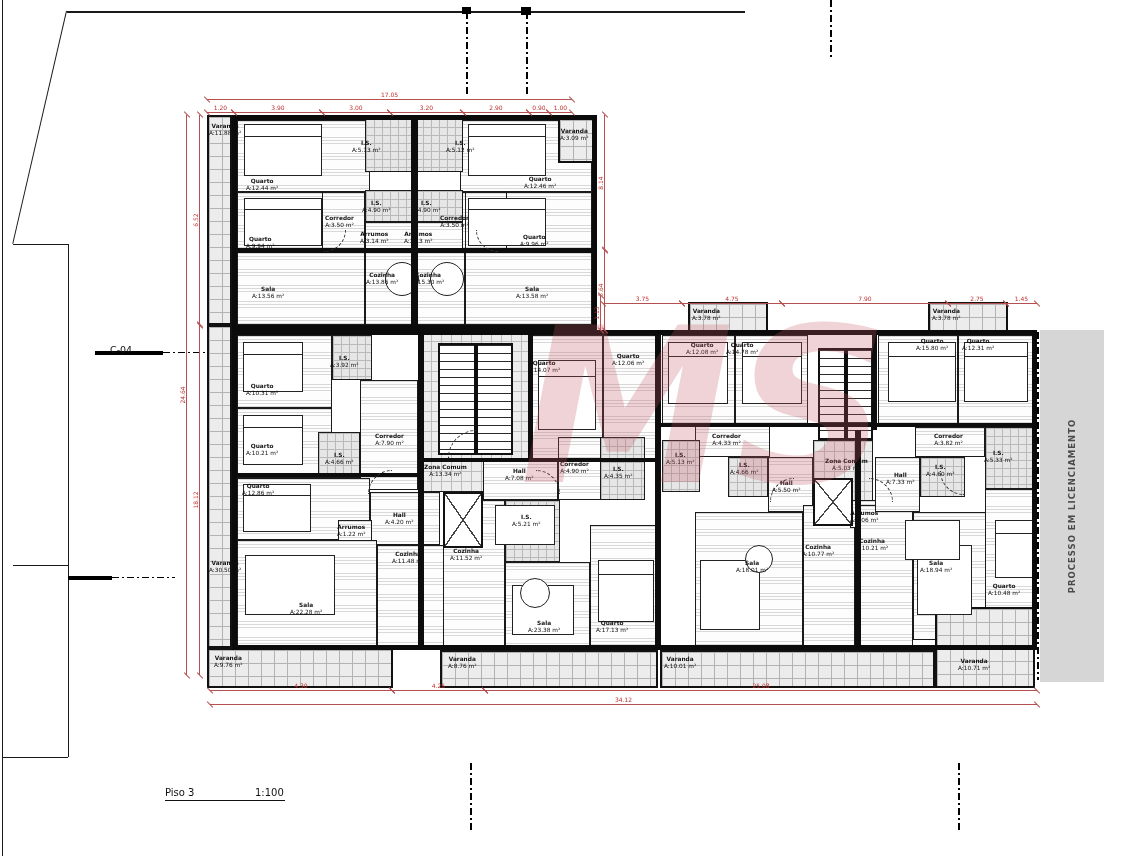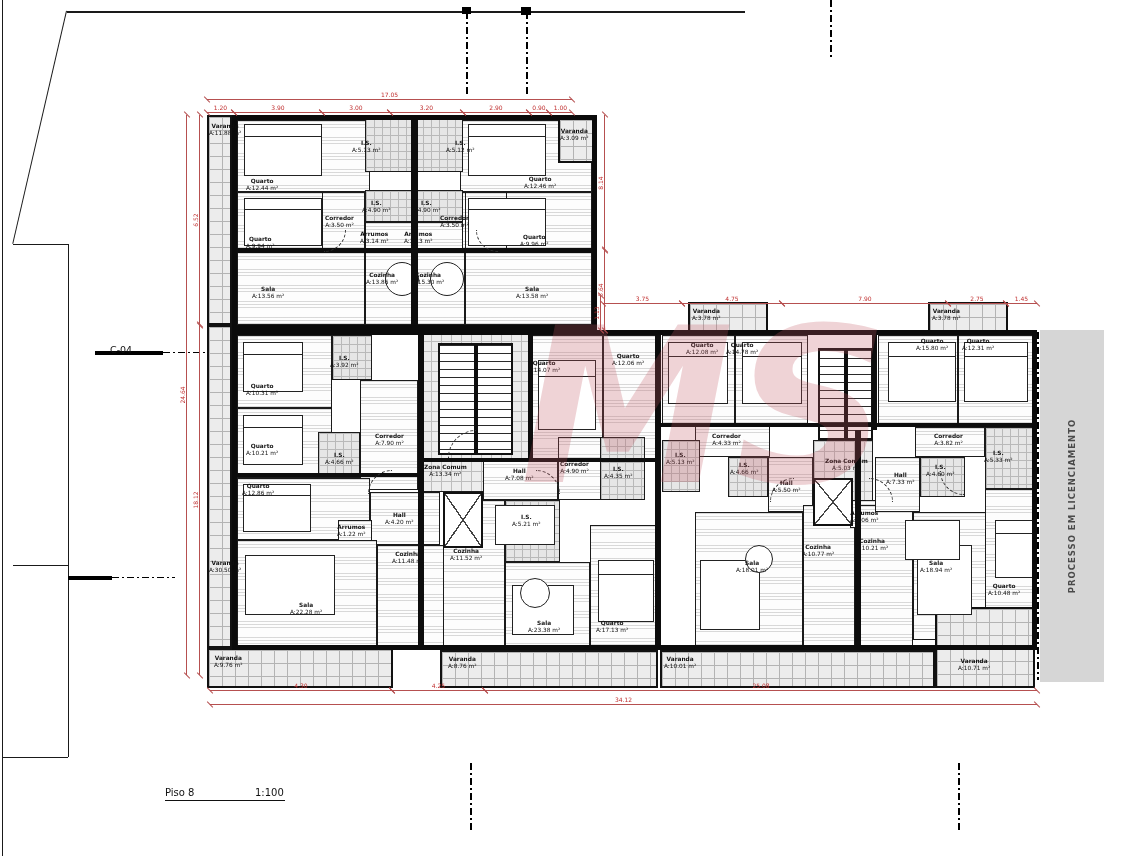--- a/index.html
+++ b/index.html
@@ -525,17 +525,17 @@
 
   <div id="c04-label">C-04</div>
 
   <div id="band">
     <span>PROCESSO EM LICENCIAMENTO</span>
   </div>
 
   <div id="wm-logo">MS</div>
 
   <div id="title">
-    <span>Piso 8</span>
+    <span>Piso 3</span>
     <span class="sc">1:100</span>
     <span class="ul"></span>
   </div>
 </div>
 
 </body></html>

